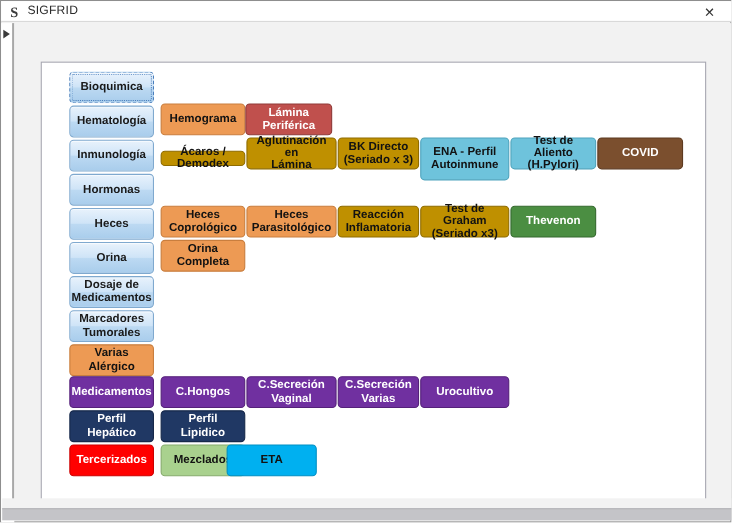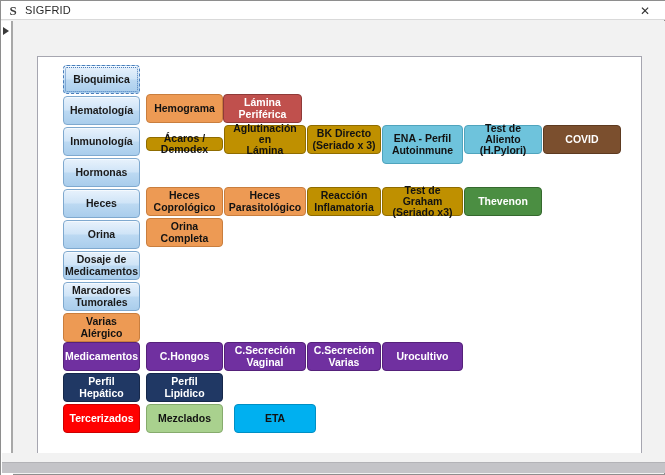--- a/index.html
+++ b/index.html
@@ -172,20 +172,20 @@
 Vaginal</div>
           <div class="btn solid c-purple" style="left: 269px; top: 285px; width: 74px; height: 29px;">C.Secreción
 Varias</div>
           <div class="btn solid c-purple" style="left: 344px; top: 285px; width: 81px; height: 29px;">Urocultivo</div>
           <div class="btn solid c-navy" style="left: 25px; top: 316px; width: 77px; height: 29px;">Perfil
 Hepático</div>
           <div class="btn solid c-navy" style="left: 108px; top: 316px; width: 77px; height: 29px;">Perfil
 Lipidico</div>
           <div class="btn solid c-red" style="left: 25px; top: 347px; width: 77px; height: 29px;">Tercerizados</div>
           <div class="btn solid c-ltgreen" style="left: 108px; top: 347px; width: 77px; height: 29px;">Mezclados</div>
-          <div class="btn solid c-cyan" style="left: 196px; top: 347px; width: 82px; height: 29px;">ETA</div>
+          <div class="btn solid c-cyan" style="left: 168px; top: 347px; width: 82px; height: 29px;">ETA</div>
         </div>
     </div>
   </div>
 
   <div class="bottom-fill"></div>
   <div class="statusbar"></div>
 </div>
 
 </body></html>

